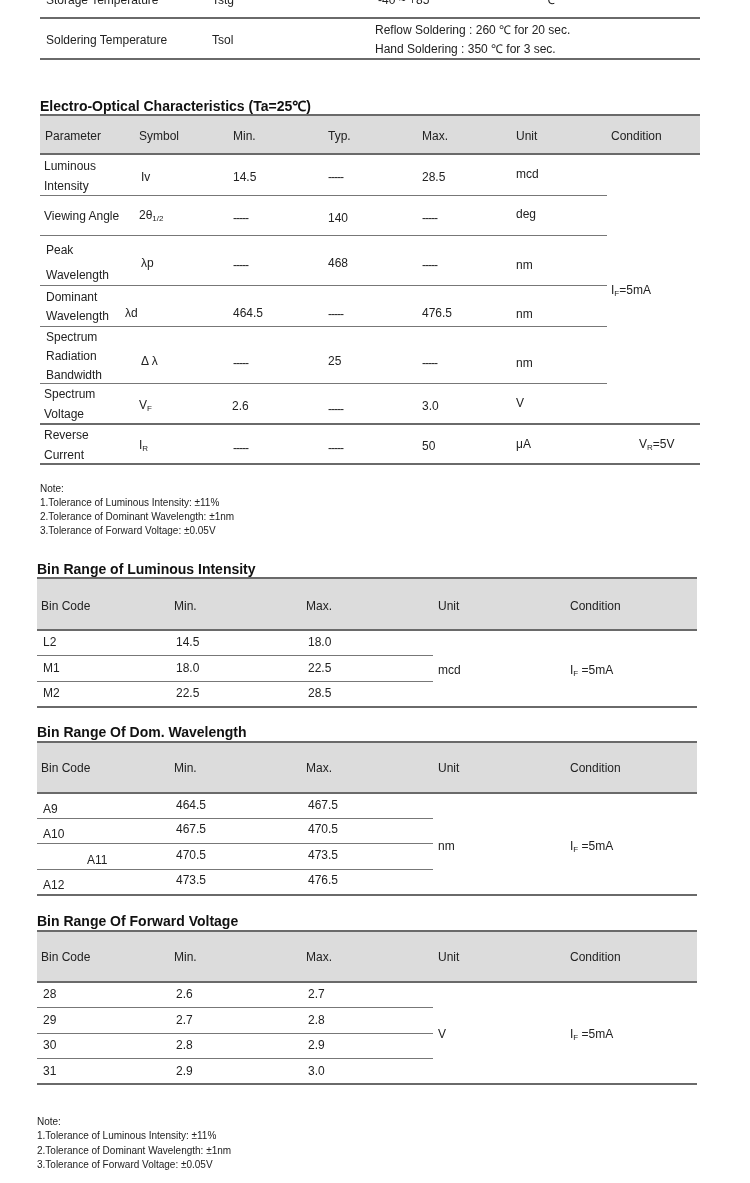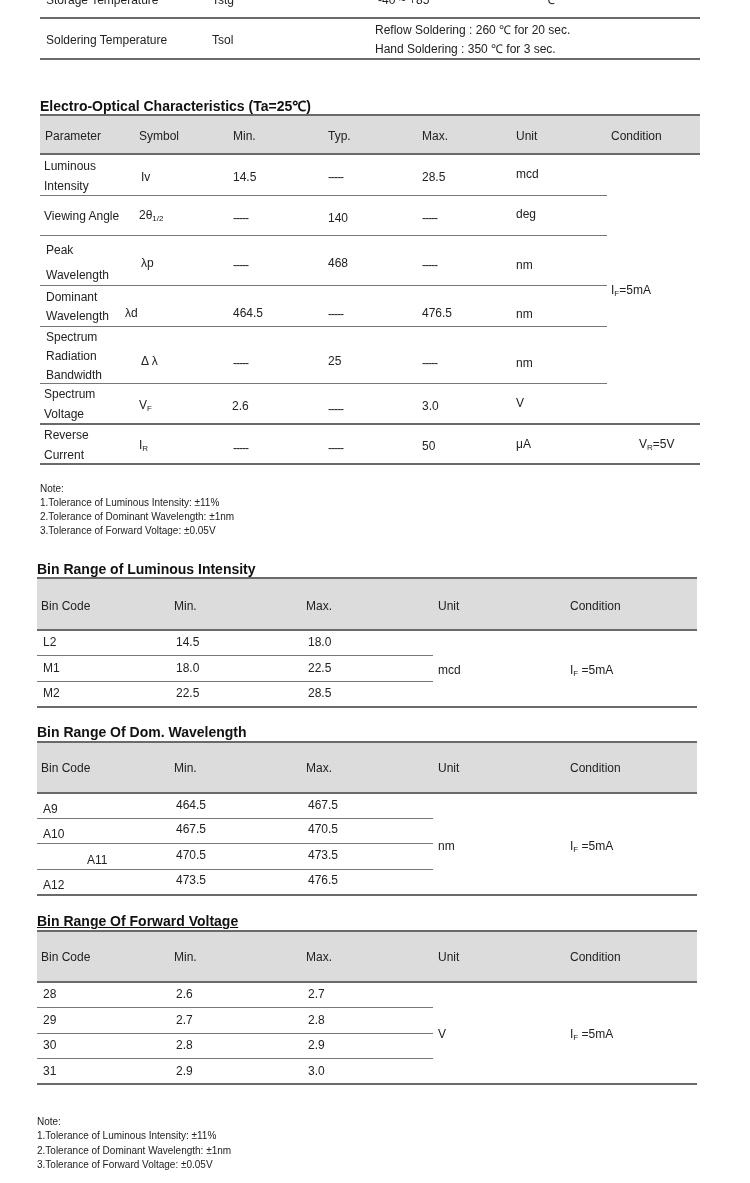--- a/index.html
+++ b/index.html
@@ -197,21 +197,21 @@
     <div class="cell" style="left:43px;top:876px;">A12</div>
     <div class="cell" style="left:176px;top:871px;">473.5</div>
     <div class="cell" style="left:308px;top:871px;">476.5</div>
   </div>
   <div class="cell" style="left:438px;top:837px;">nm</div>
   <div class="cell" style="left:570px;top:837px;"><span>I</span><sub>F</sub><span> =5mA</span></div>
   <div class="hline" style="left:37px;top:894px;width:660px;"></div>
 </div>
 
 <div>
-  <div class="title" style="left:37px;top:913px;text-decoration:underline;">Bin Range Of Forward Voltage</div>
+  <div class="title" style="left:37px;top:913px;">Bin Range Of Forward Voltage</div>
   <div class="hline" style="left:37px;top:930px;width:660px;"></div>
   <div class="hdr-bg" style="left:37px;top:932px;width:660px;height:49px;"></div>
   <div class="cell" style="left:41px;top:948px;">Bin Code</div>
   <div class="cell" style="left:174px;top:948px;">Min.</div>
   <div class="cell" style="left:306px;top:948px;">Max.</div>
   <div class="cell" style="left:438px;top:948px;">Unit</div>
   <div class="cell" style="left:570px;top:948px;">Condition</div>
   <div class="hline" style="left:37px;top:981px;width:660px;"></div>
 
   <div>

